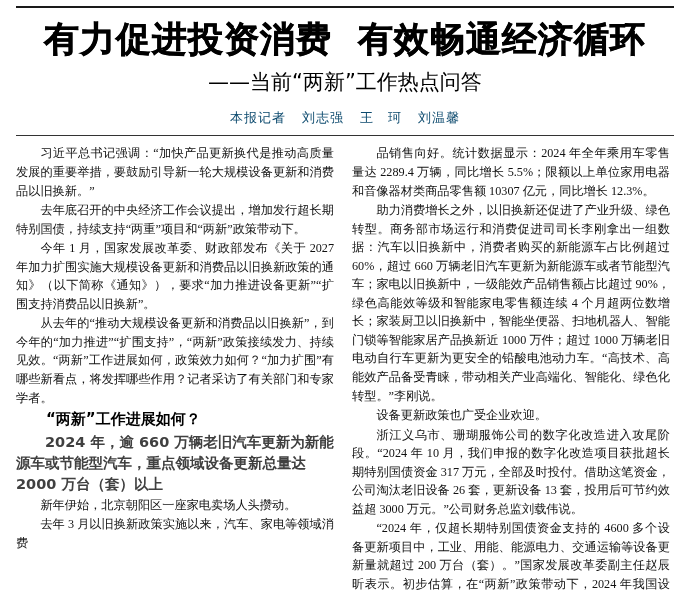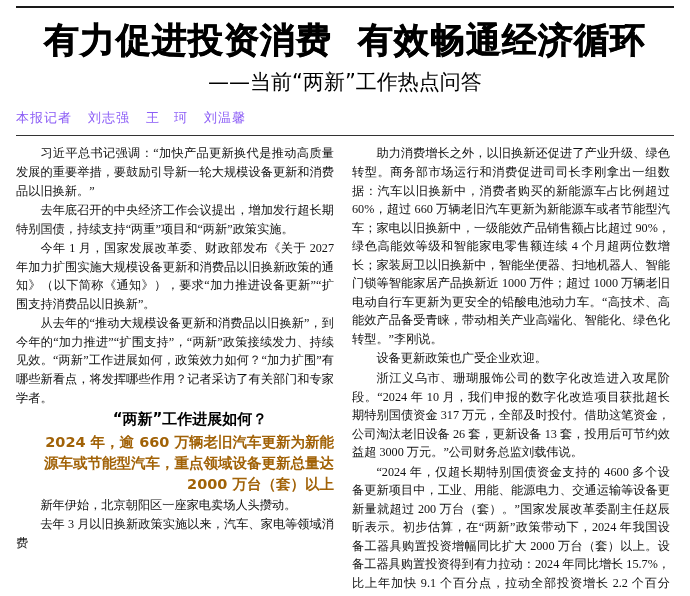--- a/index.html
+++ b/index.html
@@ -23,21 +23,21 @@
     position: relative;
   }
   .rule-top {
     width: 658px;
     height: 2px;
     background: #1a1a1a;
     margin: 6px 0 0 0;
   }
   .headline {
     text-align: center;
-    font-family: Liberation Sans, sans-serif;
+    font-family: Liberation Serif, serif;
     font-weight: bold;
     font-size: 35px;
     letter-spacing: 1px;
     line-height: 1.15;
     margin: 12px 0 7px 0;
     color: #000;
     -webkit-text-stroke: 0.6px #000;
   }
   .headline .gap {
     display: inline-block;
@@ -46,23 +46,24 @@
   .subhead {
     text-align: center;
     font-family: "DejaVu Sans", "Liberation Sans", sans-serif;
     font-weight: normal;
     font-size: 21px;
     line-height: 1.2;
     margin: 10px 0 2px 0;
     color: #000;
   }
   .byline {
+    text-align: center;
     font-size: 13px;
     font-family: Liberation Sans, sans-serif;
-    color: #8b5cf6;
+    color: #0c4a6e;
     margin: 14px 0 8px 0;
     letter-spacing: 1px;
   }
   .byline .name {
     margin-left: 16px;
   }
   .rule-mid {
     width: 658px;
     height: 1px;
     background: #333;
@@ -78,37 +79,37 @@
     font-size: 12.2px;
     line-height: 1.52;
     text-align: justify;
     color: #111;
   }
   .col p {
     margin: 0 0 1px 0;
     text-indent: 2em;
   }
   .sec-title {
-    text-align: center;
+    text-align: left;
     font-family: "DejaVu Sans", "Liberation Sans", sans-serif;
     font-weight: bold;
     font-size: 15px;
     margin: 9px 0 5px 0;
     text-indent: 0;
     color: #000;
   }
   .lead {
     font-family: "DejaVu Sans", "Liberation Sans", sans-serif;
     font-weight: bold;
     font-size: 14.5px;
     line-height: 1.45;
-    text-align: right;
+    text-align: left;
     margin: 0 0 6px 0;
     text-indent: 0;
-    color: #a16207;
+    color: #404040;
   }
 </style>
 </head>
 <body>
 
 <div class="page">
 
   <div class="rule-top"></div>
 
   <div class="headline">
@@ -120,30 +121,31 @@
   <div class="byline">
     <span>本报记者</span><span class="name">刘志强</span><span class="name">王　珂</span><span class="name">刘温馨</span>
   </div>
 
   <div class="rule-mid"></div>
 
   <div class="columns">
 
     <div class="col">
       <p>习近平总书记强调：“加快产品更新换代是推动高质量发展的重要举措，要鼓励引导新一轮大规模设备更新和消费品以旧换新。”</p>
-      <p>去年底召开的中央经济工作会议提出，增加发行超长期特别国债，持续支持“两重”项目和“两新”政策实施。</p>
+      <p>去年底召开的中央经济工作会议提出，增加发行超长期特别国债，持续支持“两重”项目和“两新”政策带动下。</p>
       <p>今年 1 月，国家发展改革委、财政部发布《关于 2027 年加力扩围实施大规模设备更新和消费品以旧换新政策的通知》（以下简称《通知》），要求“加力推进设备更新”“扩围支持消费品以旧换新”。</p>
       <p>从去年的“推动大规模设备更新和消费品以旧换新”，到今年的“加力推进”“扩围支持”，“两新”政策接续发力、持续见效。“两新”工作进展如何，政策效力如何？“加力扩围”有哪些新看点，将发挥哪些作用？记者采访了有关部门和专家学者。</p>
       <p class="sec-title">“两新”工作进展如何？</p>
       <p class="lead">2024 年，逾 660 万辆老旧汽车更新为新能源车或节能型汽车，重点领域设备更新总量达 2000 万台（套）以上</p>
       <p>新年伊始，北京朝阳区一座家电卖场人头攒动。</p>
       <p>去年 3 月以旧换新政策实施以来，汽车、家电等领域消费</p>
     </div>
 
     <div class="col">
+      <p>品销售向好。统计数据显示：2024 年全年乘用车零售量达 2289.4 万辆，同比增长 5.5%；限额以上单位家用电器和音像器材类商品零售额 10307 亿元，同比增长 12.3%。</p>
       <p>助力消费增长之外，以旧换新还促进了产业升级、绿色转型。商务部市场运行和消费促进司司长李刚拿出一组数据：汽车以旧换新中，消费者购买的新能源车占比例超过 60%，超过 660 万辆老旧汽车更新为新能源车或者节能型汽车；家电以旧换新中，一级能效产品销售额占比超过 90%，绿色高能效等级和智能家电零售额连续 4 个月超两位数增长；家装厨卫以旧换新中，智能坐便器、扫地机器人、智能门锁等智能家居产品换新近 1000 万件；超过 1000 万辆老旧电动自行车更新为更安全的铅酸电池动力车。“高技术、高能效产品备受青睐，带动相关产业高端化、智能化、绿色化转型。”李刚说。</p>
       <p>设备更新政策也广受企业欢迎。</p>
       <p>浙江义乌市、珊瑚服饰公司的数字化改造进入攻尾阶段。“2024 年 10 月，我们申报的数字化改造项目获批超长期特别国债资金 317 万元，全部及时投付。借助这笔资金，公司淘汰老旧设备 26 套，更新设备 13 套，投用后可节约效益超 3000 万元。”公司财务总监刘载伟说。</p>
       <p>“2024 年，仅超长期特别国债资金支持的 4600 多个设备更新项目中，工业、用能、能源电力、交通运输等设备更新量就超过 200 万台（套）。”国家发展改革委副主任赵辰昕表示。初步估算，在“两新”政策带动下，2024 年我国设备工器具购置投资增幅同比扩大 2000 万台（套）以上。设备工器具购置投资得到有力拉动：2024 年同比增长 15.7%，比上年加快 9.1 个百分点，拉动全部投资增长 2.2 个百分点。</p>
 
     </div>
 
   </div>
 </div>
 

